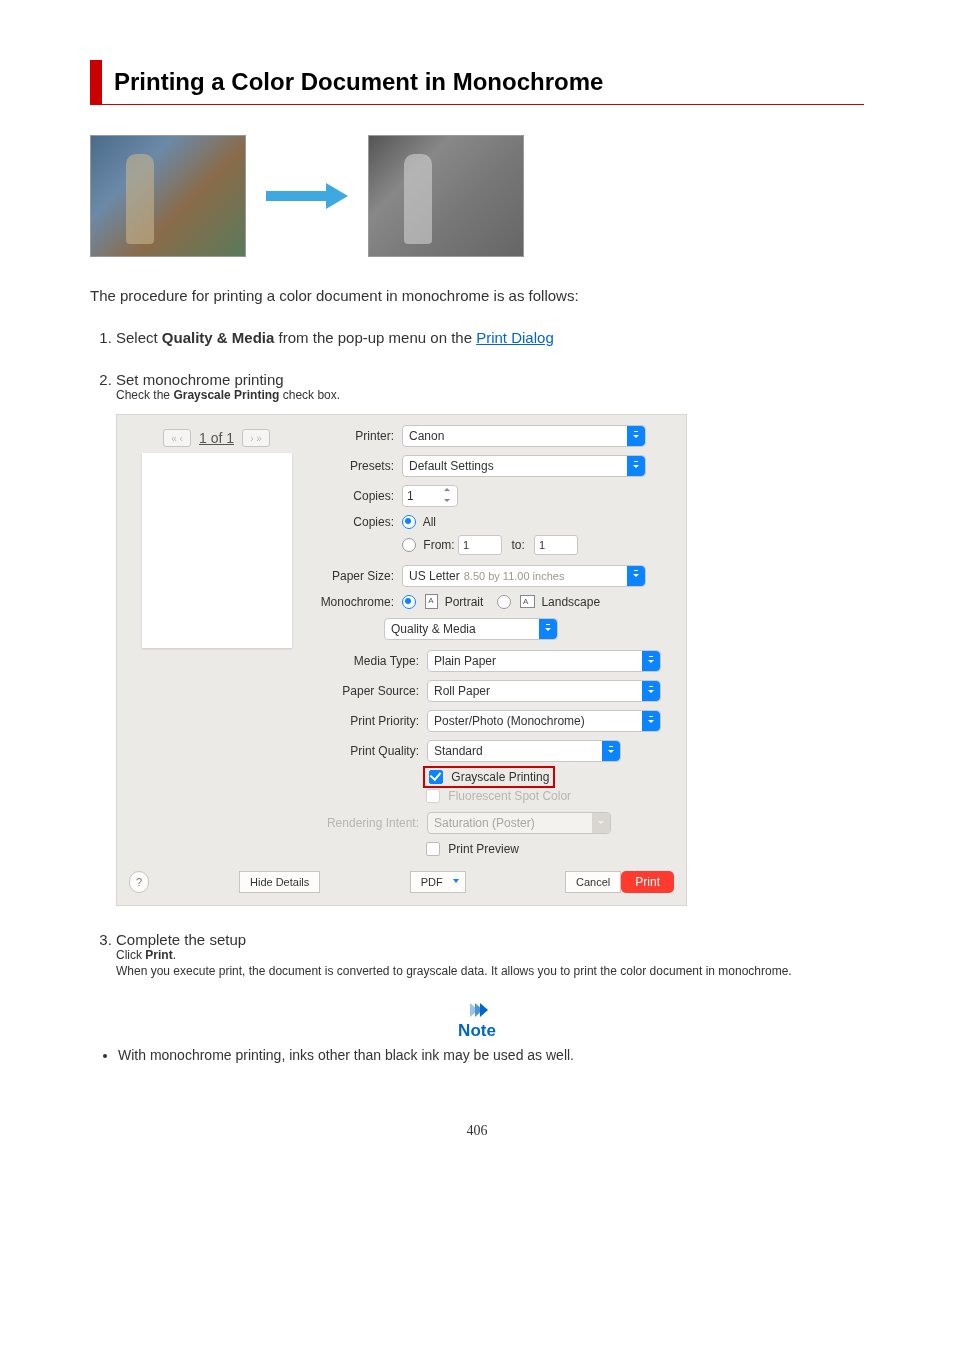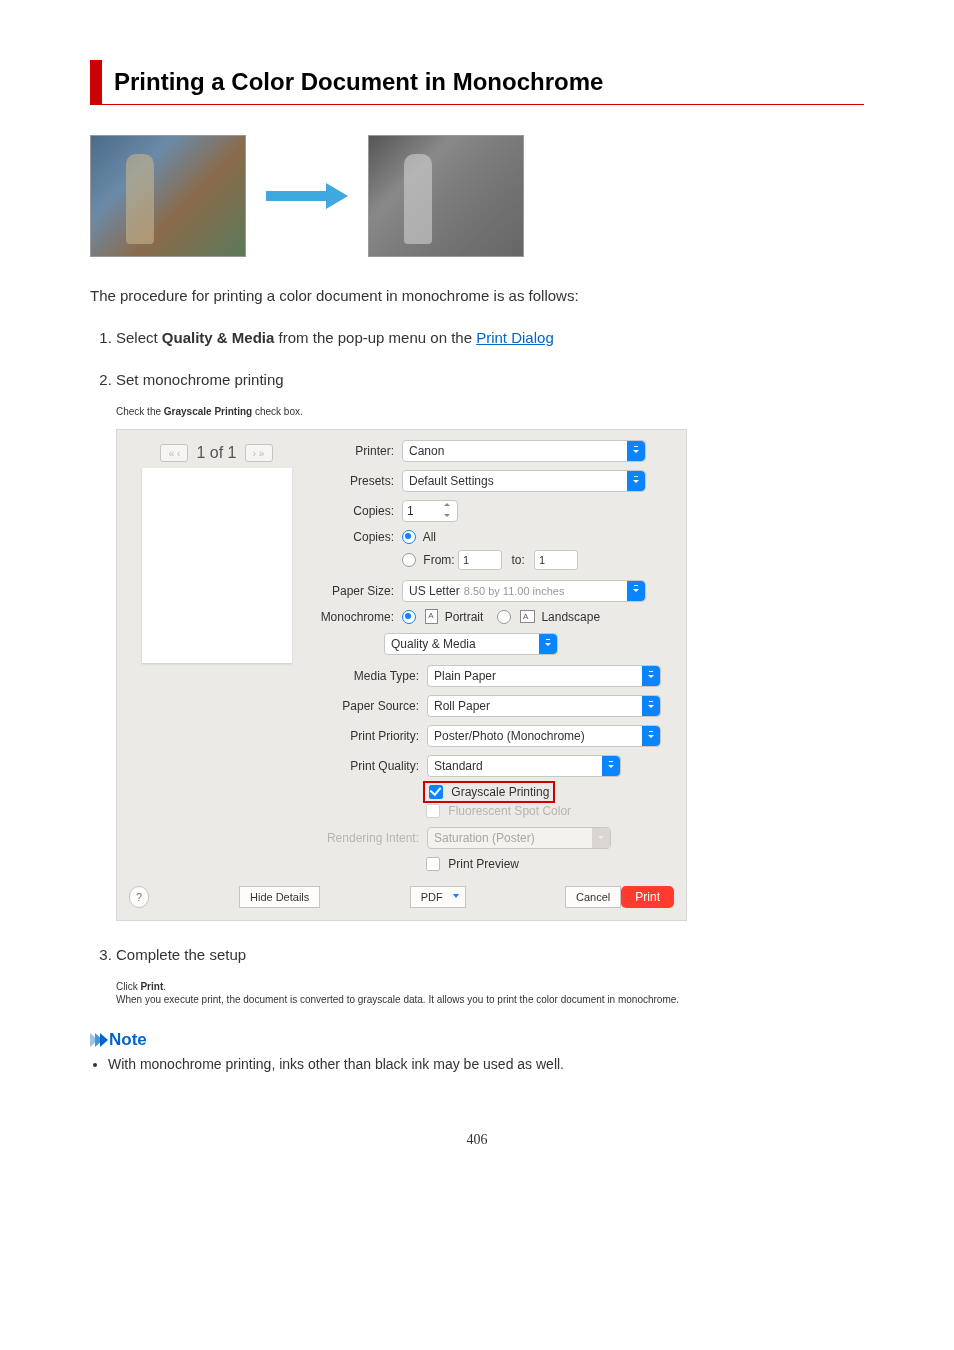--- a/index.html
+++ b/index.html
@@ -67,22 +67,21 @@
 ol.steps > li {
   margin-bottom: 25px;
   font-size: 15px;
 }
 ol.steps > li .step-head {
   font-size: 15px;
 }
 ol.steps > li b { font-weight: bold; }
 a.link { color: #0066cc; text-decoration: underline; }
 .substep {
-  margin-top: 18px;
-  font-size: 10px;
+  font-size: 12px;
 }
 .dialog {
   margin-top: 12px;
   width: 545px;
   background: #eceae7;
   border: 1px solid #d8d6d3;
   padding: 10px 12px 12px 12px;
   font-family: -apple-system, "Helvetica Neue", Arial, sans-serif;
   font-size: 12px;
   color: #333;
@@ -103,21 +102,21 @@
 }
 .dlg-preview .nav .btn {
   width: 26px; height: 16px;
   border: 1px solid #c7c5c2;
   border-radius: 3px;
   background: #f6f5f3;
   color: #bcb9b4;
   font-size: 10px;
   display:flex; align-items:center; justify-content:center;
 }
-.dlg-preview .nav .count { color: #555; font-size: 16px; }
+.dlg-preview .nav .count { color: #555; font-size: 14px; text-decoration: underline; }
 .dlg-preview .sheet {
   width: 150px;
   height: 195px;
   background: #fff;
   margin: 0 auto;
   box-shadow: 0 1px 2px rgba(0,0,0,.15);
 }
 .dlg-form {
   flex: 1;
   padding-left: 10px;
@@ -235,31 +234,32 @@
   width:0;height:0;border-left:3px solid transparent;border-right:3px solid transparent;border-top:4px solid #0a84ff;
 }
 .btn-pri {
   height:22px; padding:0 14px; border:none; border-radius:5px;
   background:#ff3b30; color:#fff; font-size:12px; font-weight:500;
 }
 .note-head {
   display:flex; align-items:center; gap:4px;
   color:#0066cc; font-weight:bold; font-size:17px;
   margin: 18px 0 6px 0;
+  flex-direction: column;
 }
 .note-head .chev {
   display:flex;
 }
 .note-head .chev span{
   width:0;height:0;border-top:7px solid transparent;border-bottom:7px solid transparent;
   border-left:8px solid #0066cc; margin-right:-3px;
 }
 .note-head .chev span:first-child{ border-left-color:#99c2e6;}
 .note-head .chev span:nth-child(2){ border-left-color:#4d94d6;}
-ul.note { margin:4px 0 0 18px; padding:0; font-size:14px;}
+ul.note { margin:4px 0 0 28px; padding:0; font-size:14px;}
 ul.note li { margin-bottom:4px; }
 .pgnum { text-align:center; font-size:14px; margin-top:60px; font-family:"Times New Roman",serif;}
 </style>
 </head>
 <body>
 
 <div class="page">
 
   <div class="title-bar">
     <h1>Printing a Color Document in Monochrome</h1>

